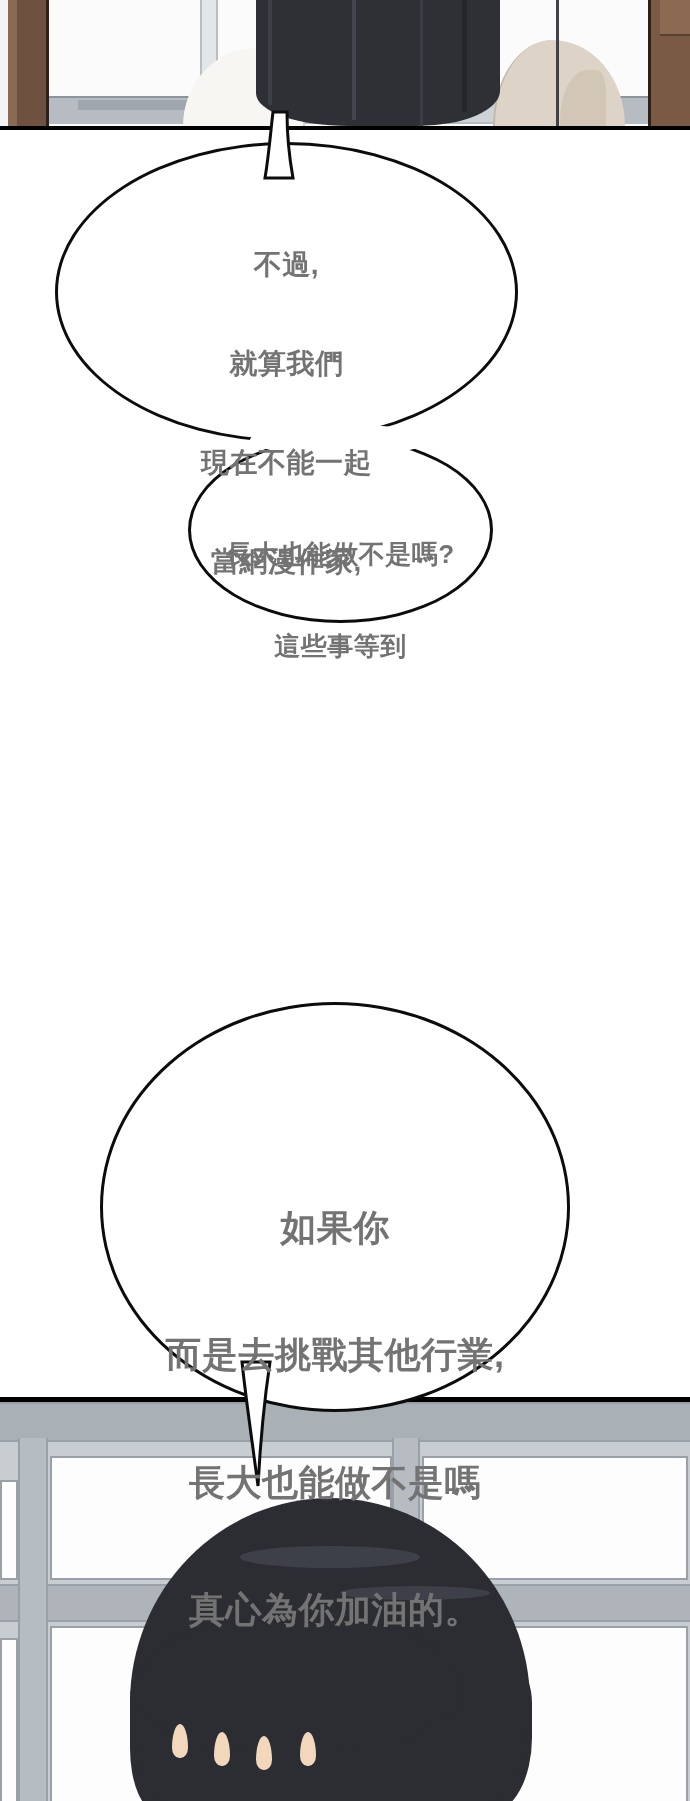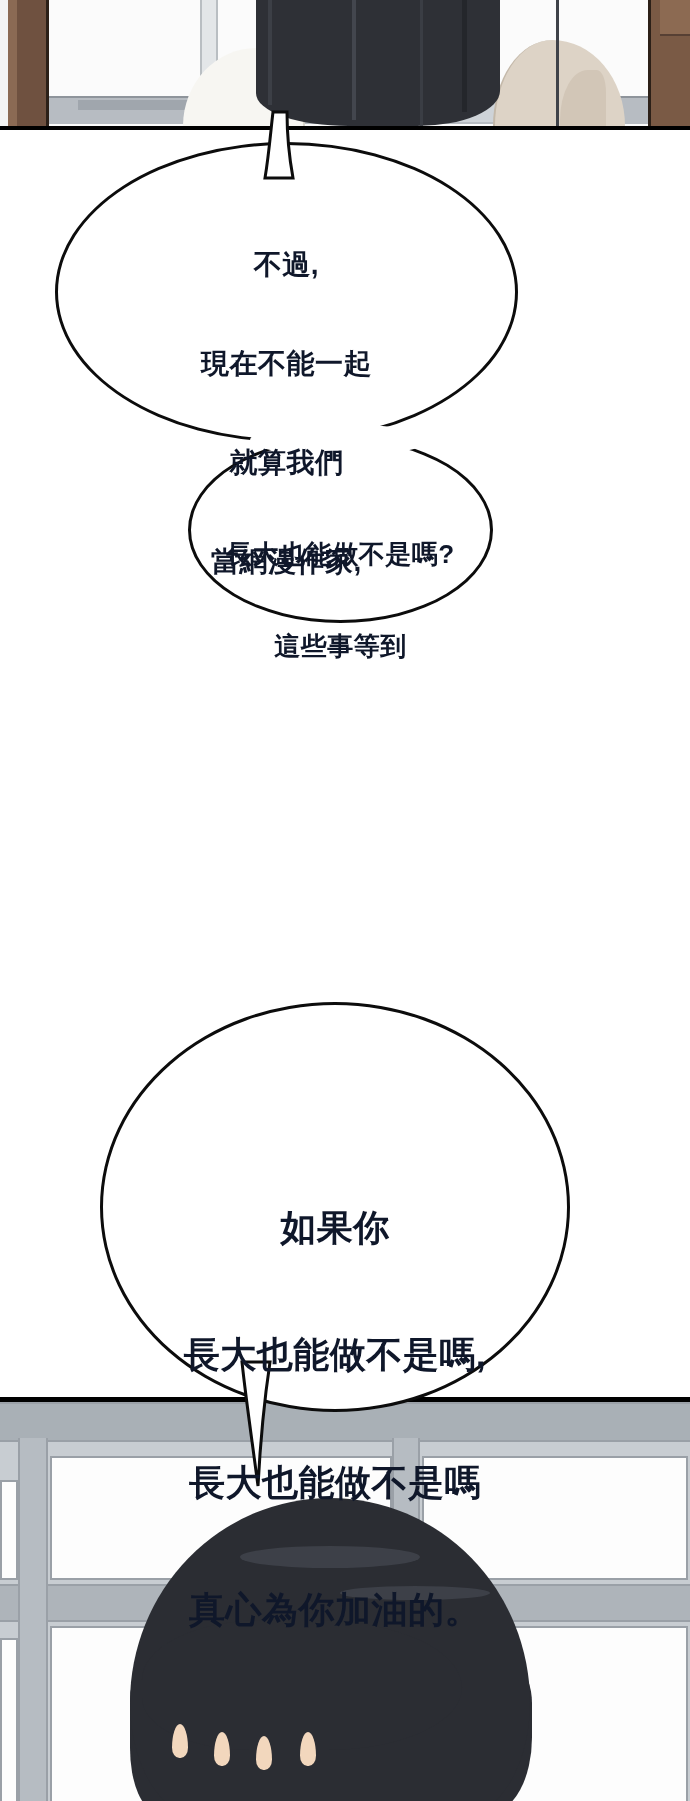--- a/index.html
+++ b/index.html
@@ -256,21 +256,21 @@
   }
   #seam-1-2 {
     left: 250px; top: 424px; width: 180px; height: 32px;
     border-radius: 50%;
   }
 
   .bubble-text {
     position: absolute;
     z-index: 25;
     text-align: center;
-    color: #0f172a;
+    color: #737373;
     font-weight: bold;
     line-height: 1.18;
     letter-spacing: 0.5px;
     white-space: pre;
   }
   #text-1 {
     left: 55px; top: 182px; width: 463px;
     font-size: 28px;
   }
   #text-2 {
@@ -321,35 +321,35 @@
   </svg>
 
   <div class="bubble" id="bubble-1"></div>
 
   <div class="bubble" id="bubble-2"></div>
 
   <div class="seam" id="seam-1-2"></div>
 
   <div class="bubble-text" id="text-1">
     <span class="ln">不過,</span>
+    <span class="ln">就算我們</span>
     <span class="ln">現在不能一起</span>
-    <span class="ln">就算我們</span>
     <span class="ln">當網漫作家,</span>
   </div>
 
   <div class="bubble-text" id="text-2">
     <span class="ln">長大也能做不是嗎?</span>
     <span class="ln">這些事等到</span>
   </div>
 
   <div class="bubble" id="bubble-3"></div>
 
   <div class="bubble-text" id="text-3">
     <span class="ln">如果你</span>
-    <span class="ln">長大也能做不是嗎,</span>
+    <span class="ln">而是去挑戰其他行業,</span>
     <span class="ln">長大也能做不是嗎</span>
     <span class="ln">真心為你加油的。</span>
   </div>
 
   <div class="panel" id="panel-bottom">
     <div class="art-layer" id="bot-bg"></div>
     <div class="bot-glass" id="bot-glass-e"></div>
     <div class="bot-glass" id="bot-glass-f"></div>
     <div class="bot-glass" id="bot-glass-a"></div>
     <div class="bot-glass" id="bot-glass-b"></div>

